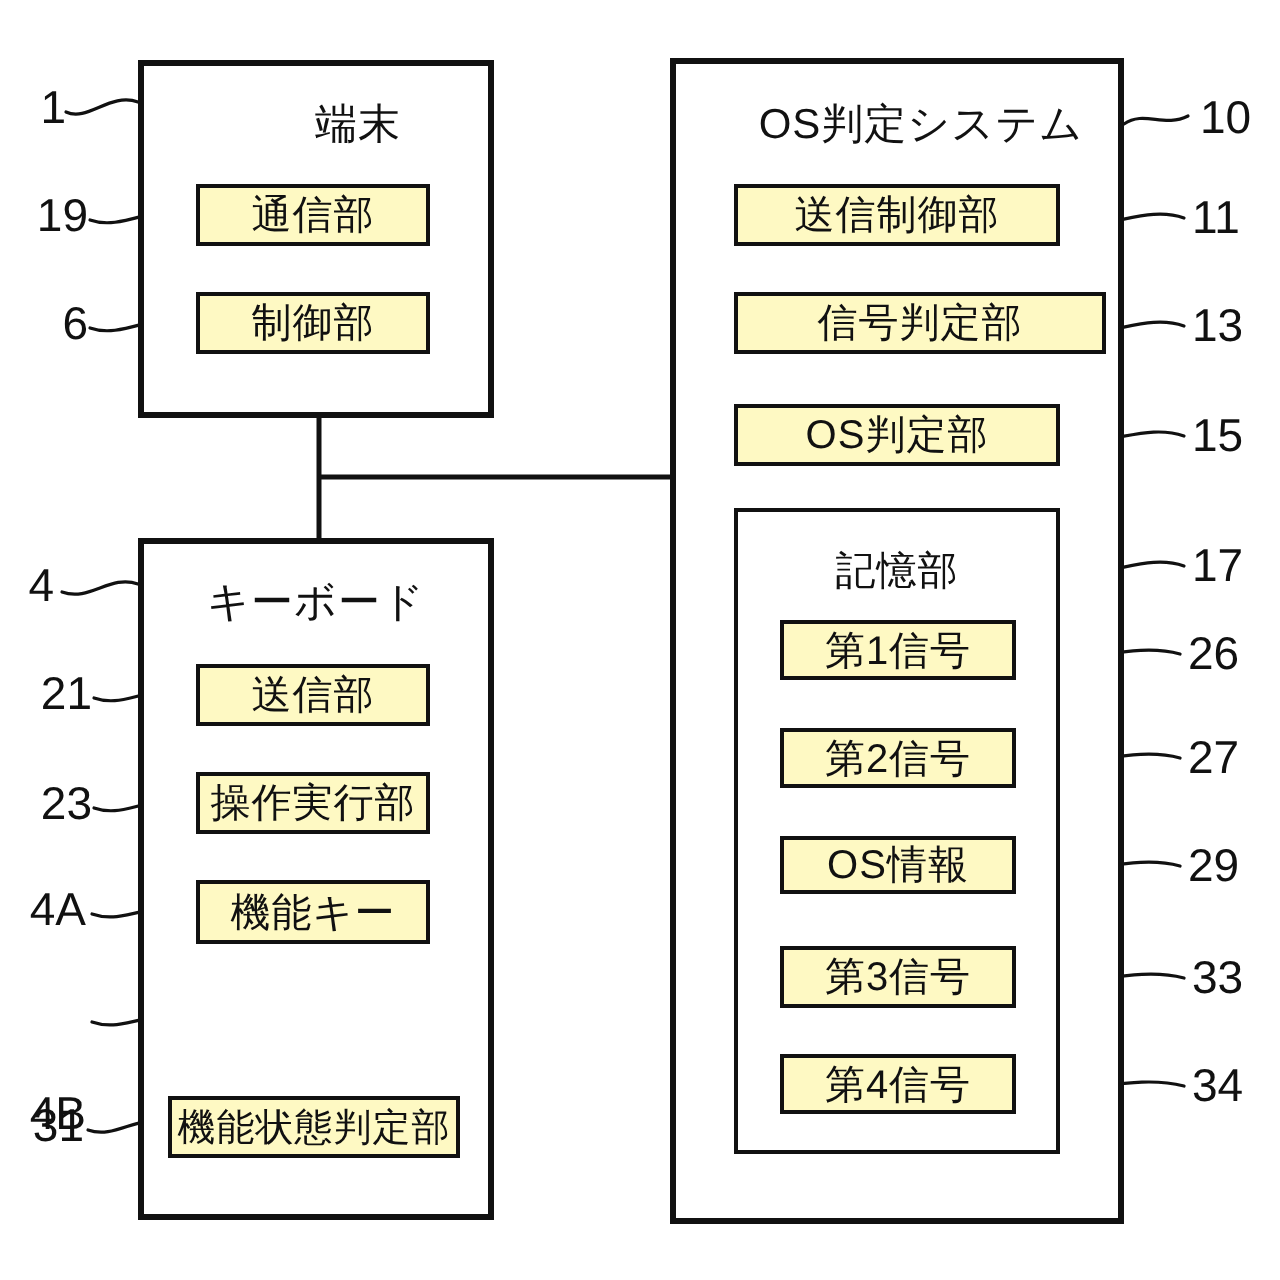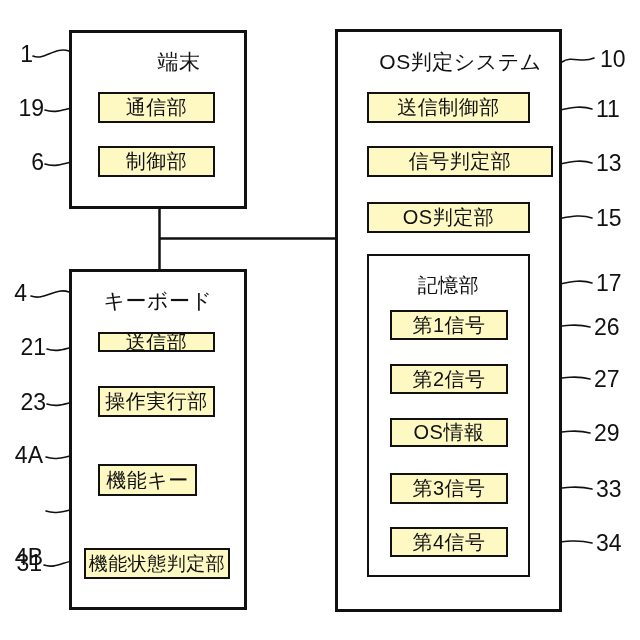--- a/index.html
+++ b/index.html
@@ -87,27 +87,27 @@
   <div class="box-title" style="left:69px;top:48px;width:178px;padding-left:21px;">端末</div>
   <div class="inner-box" style="left:98px;top:92px;width:117px;height:31px;">
     <span>通信部</span>
   </div>
   <div class="inner-box" style="left:98px;top:146px;width:117px;height:31px;">
     <span>制御部</span>
   </div>
 
   <div class="outer-box" style="left:69px;top:269px;width:178px;height:341px;"></div>
   <div class="box-title" style="left:69px;top:287px;width:178px;">キーボード</div>
-  <div class="inner-box" style="left:98px;top:332px;width:117px;height:20px;">
+  <div class="inner-box" style="left:98px;top:332px;width:117px;height:31px;">
     <span>送信部</span>
   </div>
   <div class="inner-box" style="left:98px;top:386px;width:117px;height:31px;">
     <span>操作実行部</span>
   </div>
-  <div class="inner-box" style="left:98px;top:464px;width:99px;height:32px;">
+  <div class="inner-box" style="left:98px;top:440px;width:117px;height:32px;">
     <span>機能キー</span>
   </div>
   <div class="inner-box" style="left:84px;top:548px;width:146px;height:31px;font-size:19px;">
     <span>機能状態判定部</span>
   </div>
 
   <div class="outer-box" style="left:335px;top:29px;width:227px;height:583px;"></div>
   <div class="box-title" style="left:335px;top:48px;width:227px;padding-left:12px;">OS判定システム</div>
   <div class="inner-box" style="left:367px;top:92px;width:163px;height:31px;">
     <span>送信制御部</span>

